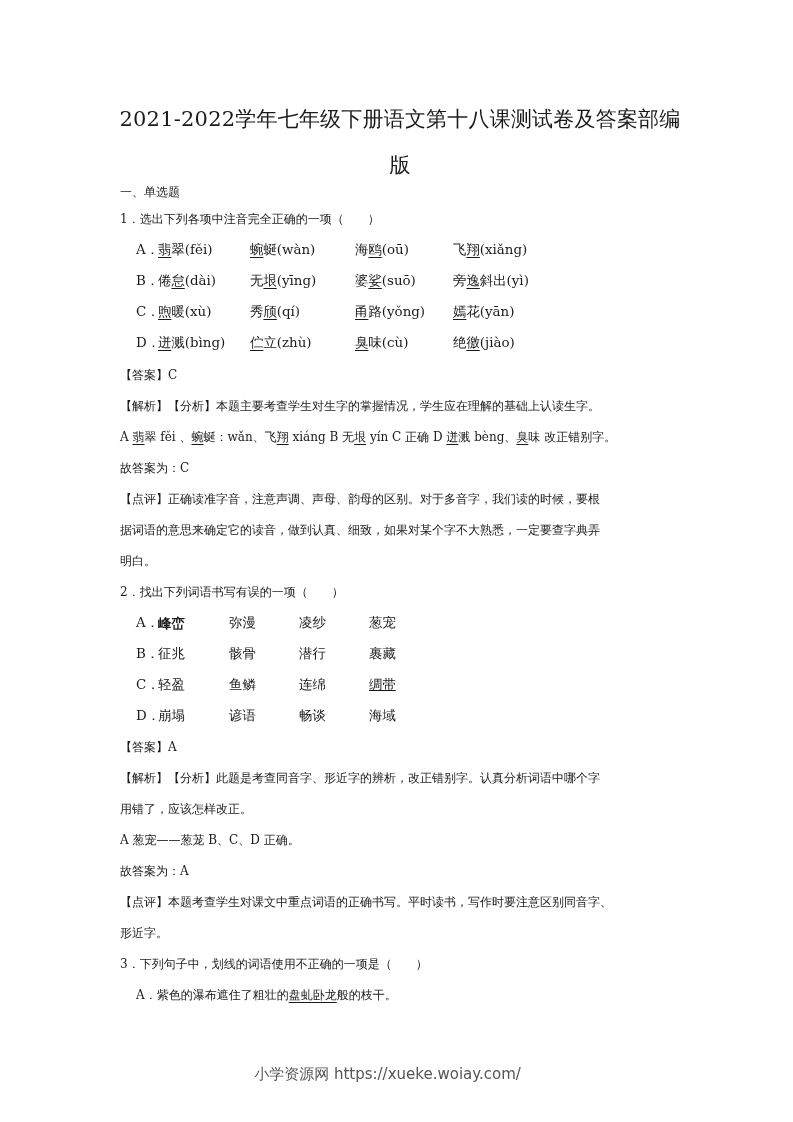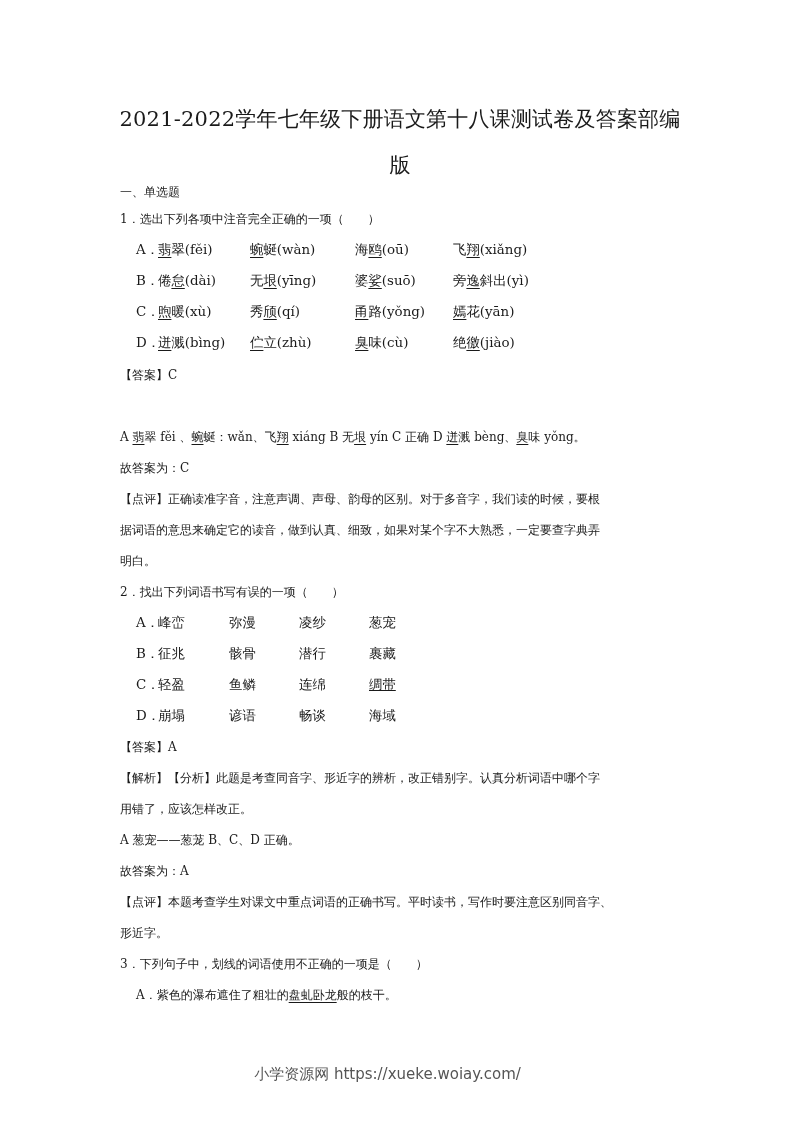--- a/index.html
+++ b/index.html
@@ -55,30 +55,31 @@
       <div class="opt" style="top: 303px; left: 355px;"><span></span><span class="u">甬</span><span>路(yǒng)</span></div>
       <div class="opt" style="top: 303px; left: 453px;"><span></span><span class="u">嫣</span><span>花(yān)</span></div>
       <div class="opt" style="top: 334px; left: 136px;">D．</div>
       <div class="opt" style="top: 334px; left: 158px;"><span></span><span class="u">迸</span><span>溅(bìng)</span></div>
       <div class="opt" style="top: 334px; left: 250px;"><span></span><span class="u">伫</span><span>立(zhù)</span></div>
       <div class="opt" style="top: 334px; left: 355px;"><span></span><span class="u">臭</span><span>味(cù)</span></div>
       <div class="opt" style="top: 334px; left: 453px;"><span>绝</span><span class="u">徼</span><span>(jiào)</span></div>
     </div>
 
   <div class="line" style="top:366px">【答案】C</div>
-  <div class="line" id="q1-detail" style="top:428px"><span>A </span><span class="u">翡</span><span>翠 fěi 、</span><span class="u">蜿</span><span>蜒：wǎn、飞</span><span class="u">翔</span><span> xiáng  B 无</span><span class="u">垠</span><span> yín  C 正确 D </span><span class="u">迸</span><span>溅 bèng、</span><span class="u">臭</span><span>味 yǒng。</span></div>
+  <div class="line" style="top:397px">【解析】【分析】本题主要考查学生对生字的掌握情况，学生应在理解的基础上认读生字。</div>
+  <div class="line" id="q1-detail" style="top:428px"><span>A </span><span class="u">翡</span><span>翠 fěi 、</span><span class="u">蜿</span><span>蜒：wǎn、飞</span><span class="u">翔</span><span> xiáng  B 无</span><span class="u">垠</span><span> yín  C 正确 D </span><span class="u">迸</span><span>溅 bèng、</span><span class="u">臭</span><span>味 改正错别字。</span></div>
   <div class="line" style="top:459px">故答案为：C</div>
   <div class="line" style="top:521px">据词语的意思来确定它的读音，做到认真、细致，如果对某个字不大熟悉，一定要查字典弄</div>
   <div class="line" style="top:490px">【点评】正确读准字音，注意声调、声母、韵母的区别。对于多音字，我们读的时候，要根</div>
   <div class="line" style="top:552px">明白。</div>
 
   <div class="line" style="top:583px">2．找出下列词语书写有误的一项（　　）</div>
   <div id="q2-rows">
       <div class="opt" style="top: 614px; left: 136px;">A．</div>
-      <div class="opt" style="top: 614px; left: 158px;">峰峦</div>
+      <div class="opt" style="top: 614px; left: 158px; font-weight: bold;">峰峦</div>
       <div class="opt" style="top: 614px; left: 229px;">弥漫</div>
       <div class="opt" style="top: 614px; left: 299px;">凌纱</div>
       <div class="opt" style="top: 614px; left: 369px;">葱宠</div>
       <div class="opt" style="top: 645px; left: 136px;">B．</div>
       <div class="opt" style="top: 645px; left: 158px;">征兆</div>
       <div class="opt" style="top: 645px; left: 229px;">骸骨</div>
       <div class="opt" style="top: 645px; left: 299px;">潜行</div>
       <div class="opt" style="top: 645px; left: 369px;">裹藏</div>
       <div class="opt" style="top: 676px; left: 136px;">C．</div>
       <div class="opt" style="top: 676px; left: 158px;">轻盈</div>

